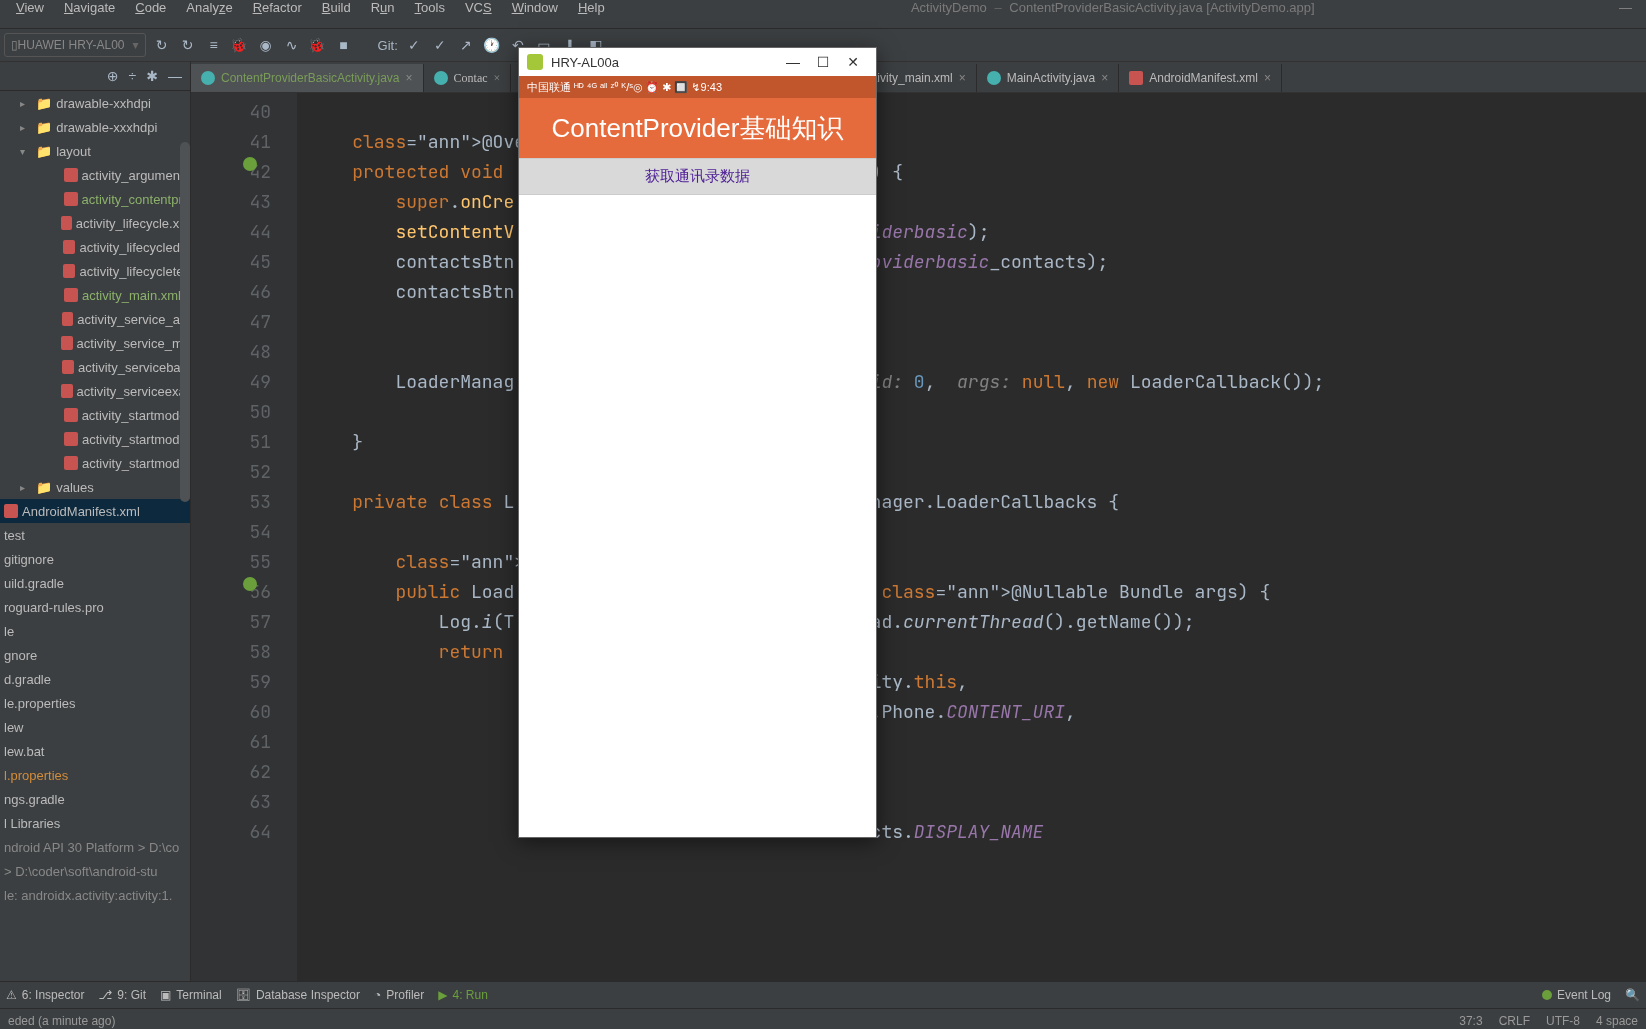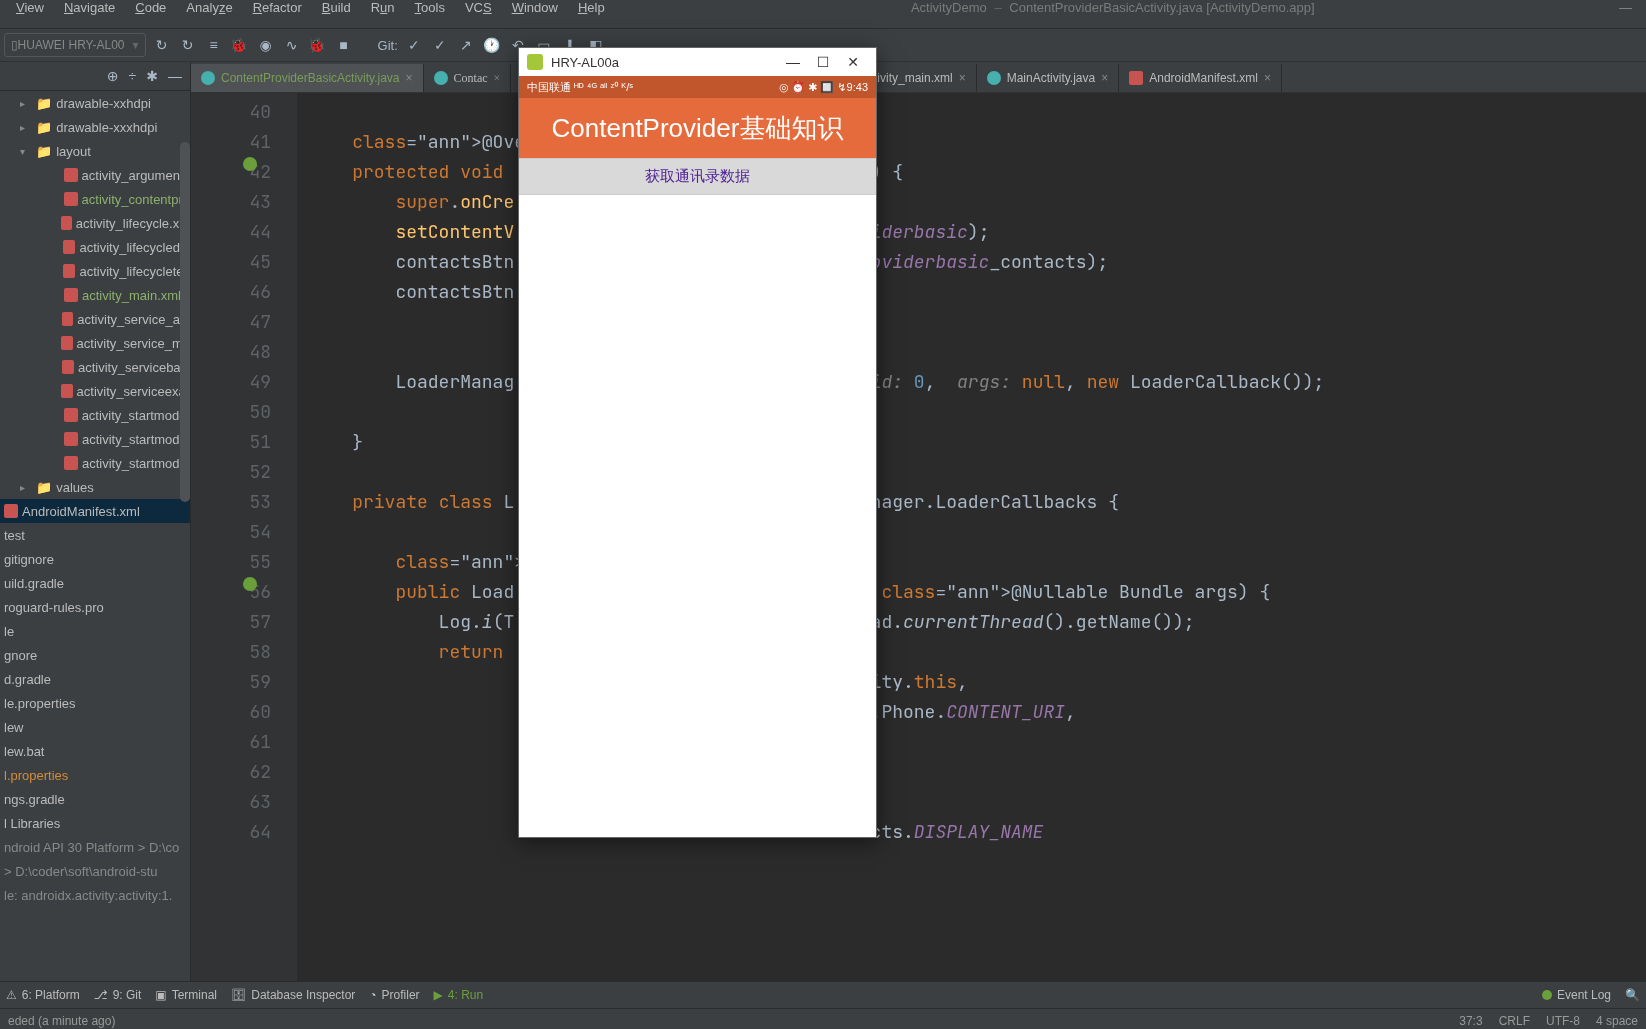--- a/index.html
+++ b/index.html
@@ -64,21 +64,21 @@
   .param{color:#808080;font-style:italic}
   .it{font-style:italic}
   .tooltip{position:absolute;left:425px;top:700px;background:#3c3f41;border:1px solid #555;padding:4px 10px;border-radius:4px;font-size:13px;color:#bbb;font-family:Arial}
   
   .emuwin{position:absolute;left:518px;top:47px;width:357px;height:789px;background:#f0f0f0;border:1px solid #666;box-shadow:0 4px 20px rgba(0,0,0,.5);z-index:100}
   .emu-titlebar{height:28px;background:#fff;display:flex;align-items:center;padding:0 8px;font-size:13px;color:#333}
   .emu-titlebar .and-ico{width:16px;height:16px;background:#a4c639;border-radius:3px;margin-right:8px}
   .emu-titlebar .wt{flex:1}
   .emu-titlebar .wb{width:30px;text-align:center;color:#333;font-size:14px}
   .emu-screen{background:#fff;height:calc(100% - 28px);display:flex;flex-direction:column}
-  .statusbar{height:22px;background:#c1552c;color:#fff;font-size:11px;display:flex;align-items:center;padding:0 8px;justify-content:space-between}
+  .statusbar{height:22px;background:#c1552c;color:#fff;font-size:11px;display:flex;align-items:center;padding:0 8px;}
   .appbar{background:#e56a3c;color:#fff;text-align:center;padding:14px 8px;font-size:26px;line-height:32px}
   .listbtn{background:#d9d9d9;color:#4c1d95;text-align:center;padding:8px 0;font-size:15px;border-top:1px solid #ccc;border-bottom:1px solid #ccc}
   
   .bottombar{height:26px;background:#3c3f41;display:flex;align-items:center;padding:0 6px;gap:14px;font-size:12px;color:#bbb;border-top:1px solid #2b2b2b}
   .bottombar .bi{display:flex;align-items:center;gap:5px}
   .bottombar .runactive{color:#6a9f3b}
   .bottombar .spacer{flex:1}
   .bottombar .badge{background:#6a9f3b;width:10px;height:10px;border-radius:50%;display:inline-block}
   
   .statusline{height:24px;background:#3c3f41;display:flex;align-items:center;padding:0 8px;color:#999;font-size:12px;border-top:1px solid #2b2b2b}
@@ -370,21 +370,21 @@
 
                                                  ntacts.<span class="const">DISPLAY_NAME</span></cursor></div>
       <div class="tooltip">Launch succee</div>
     </div>
   </div>
 </div>
 
 <div class="bottombar">
   <span class="bi">
       <span>⚠</span>
-      <span>6: Platform</span>
+      <span>6: Inspector</span>
     </span>
   <span class="bi">
       <span>⎇</span>
       <span>9: Git</span>
     </span>
   <span class="bi">
       <span>▣</span>
       <span>Terminal</span>
     </span>
   <span class="bi">

